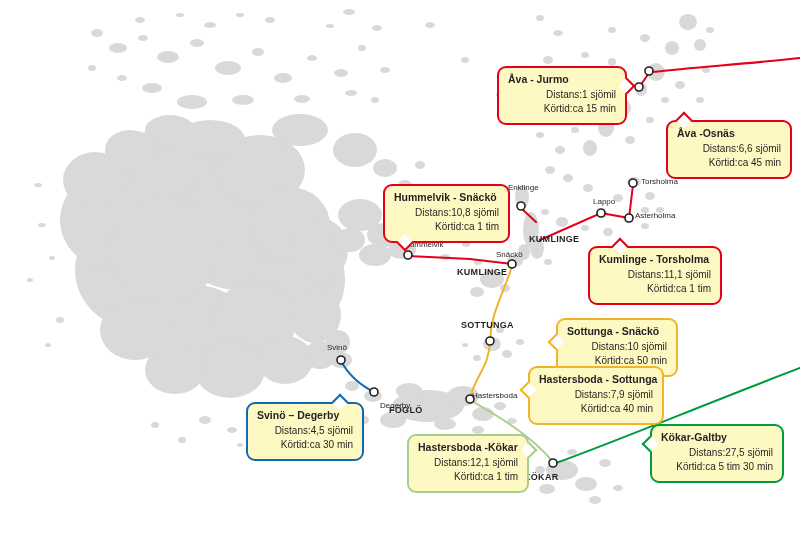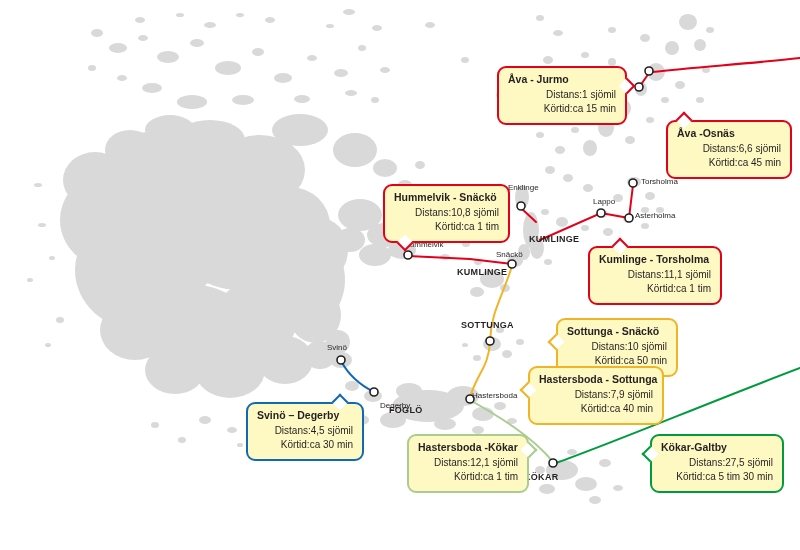--- a/index.html
+++ b/index.html
@@ -356,21 +356,21 @@
         <span>Distans:</span>
         <span>12,1 sjömil</span>
       </div>
     <div class="co-row">
         <span>Körtid:</span>
         <span>ca 1 tim</span>
       </div>
     <span class="tail right" style="top:8px;"></span>
   </div>
 
-  <div class="callout" style="left: 650px; top: 424px; width: 134px; margin-top: 10px; --c: #009b3e;">
+  <div class="callout" style="left: 650px; top: 424px; width: 134px; --c: #009b3e;">
     <div class="co-title">Kökar-Galtby</div>
     <div class="co-row">
         <span>Distans:</span>
         <span>27,5 sjömil</span>
       </div>
     <div class="co-row">
         <span>Körtid:</span>
         <span>ca 5 tim 30 min</span>
       </div>
     <span class="tail left" style="top:12px;"></span>

